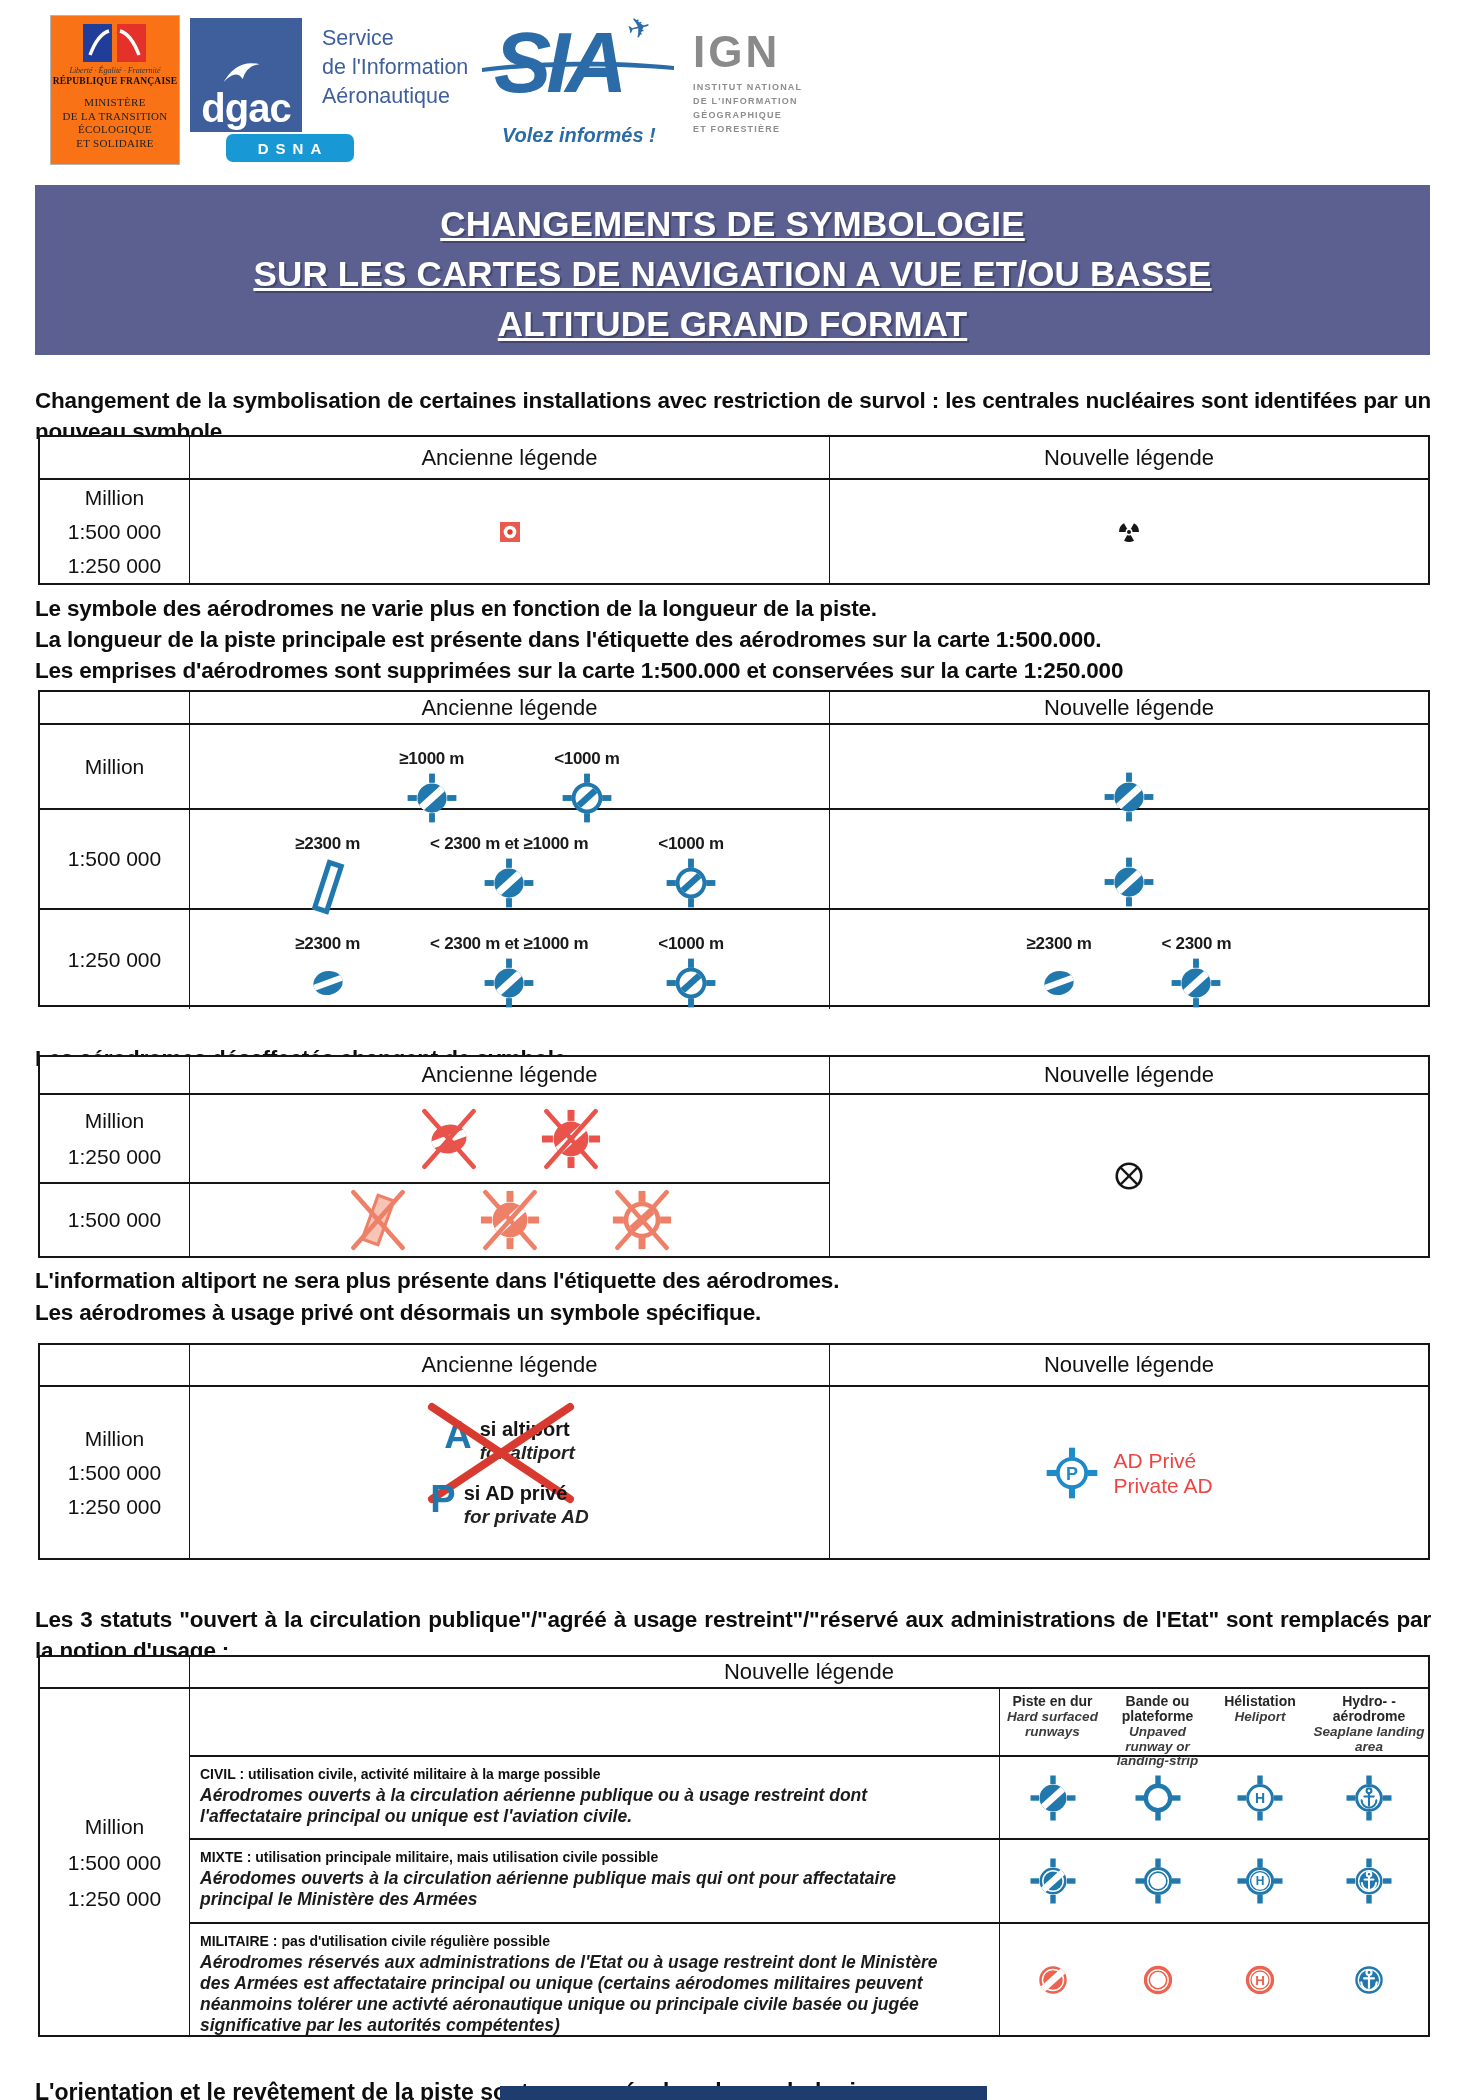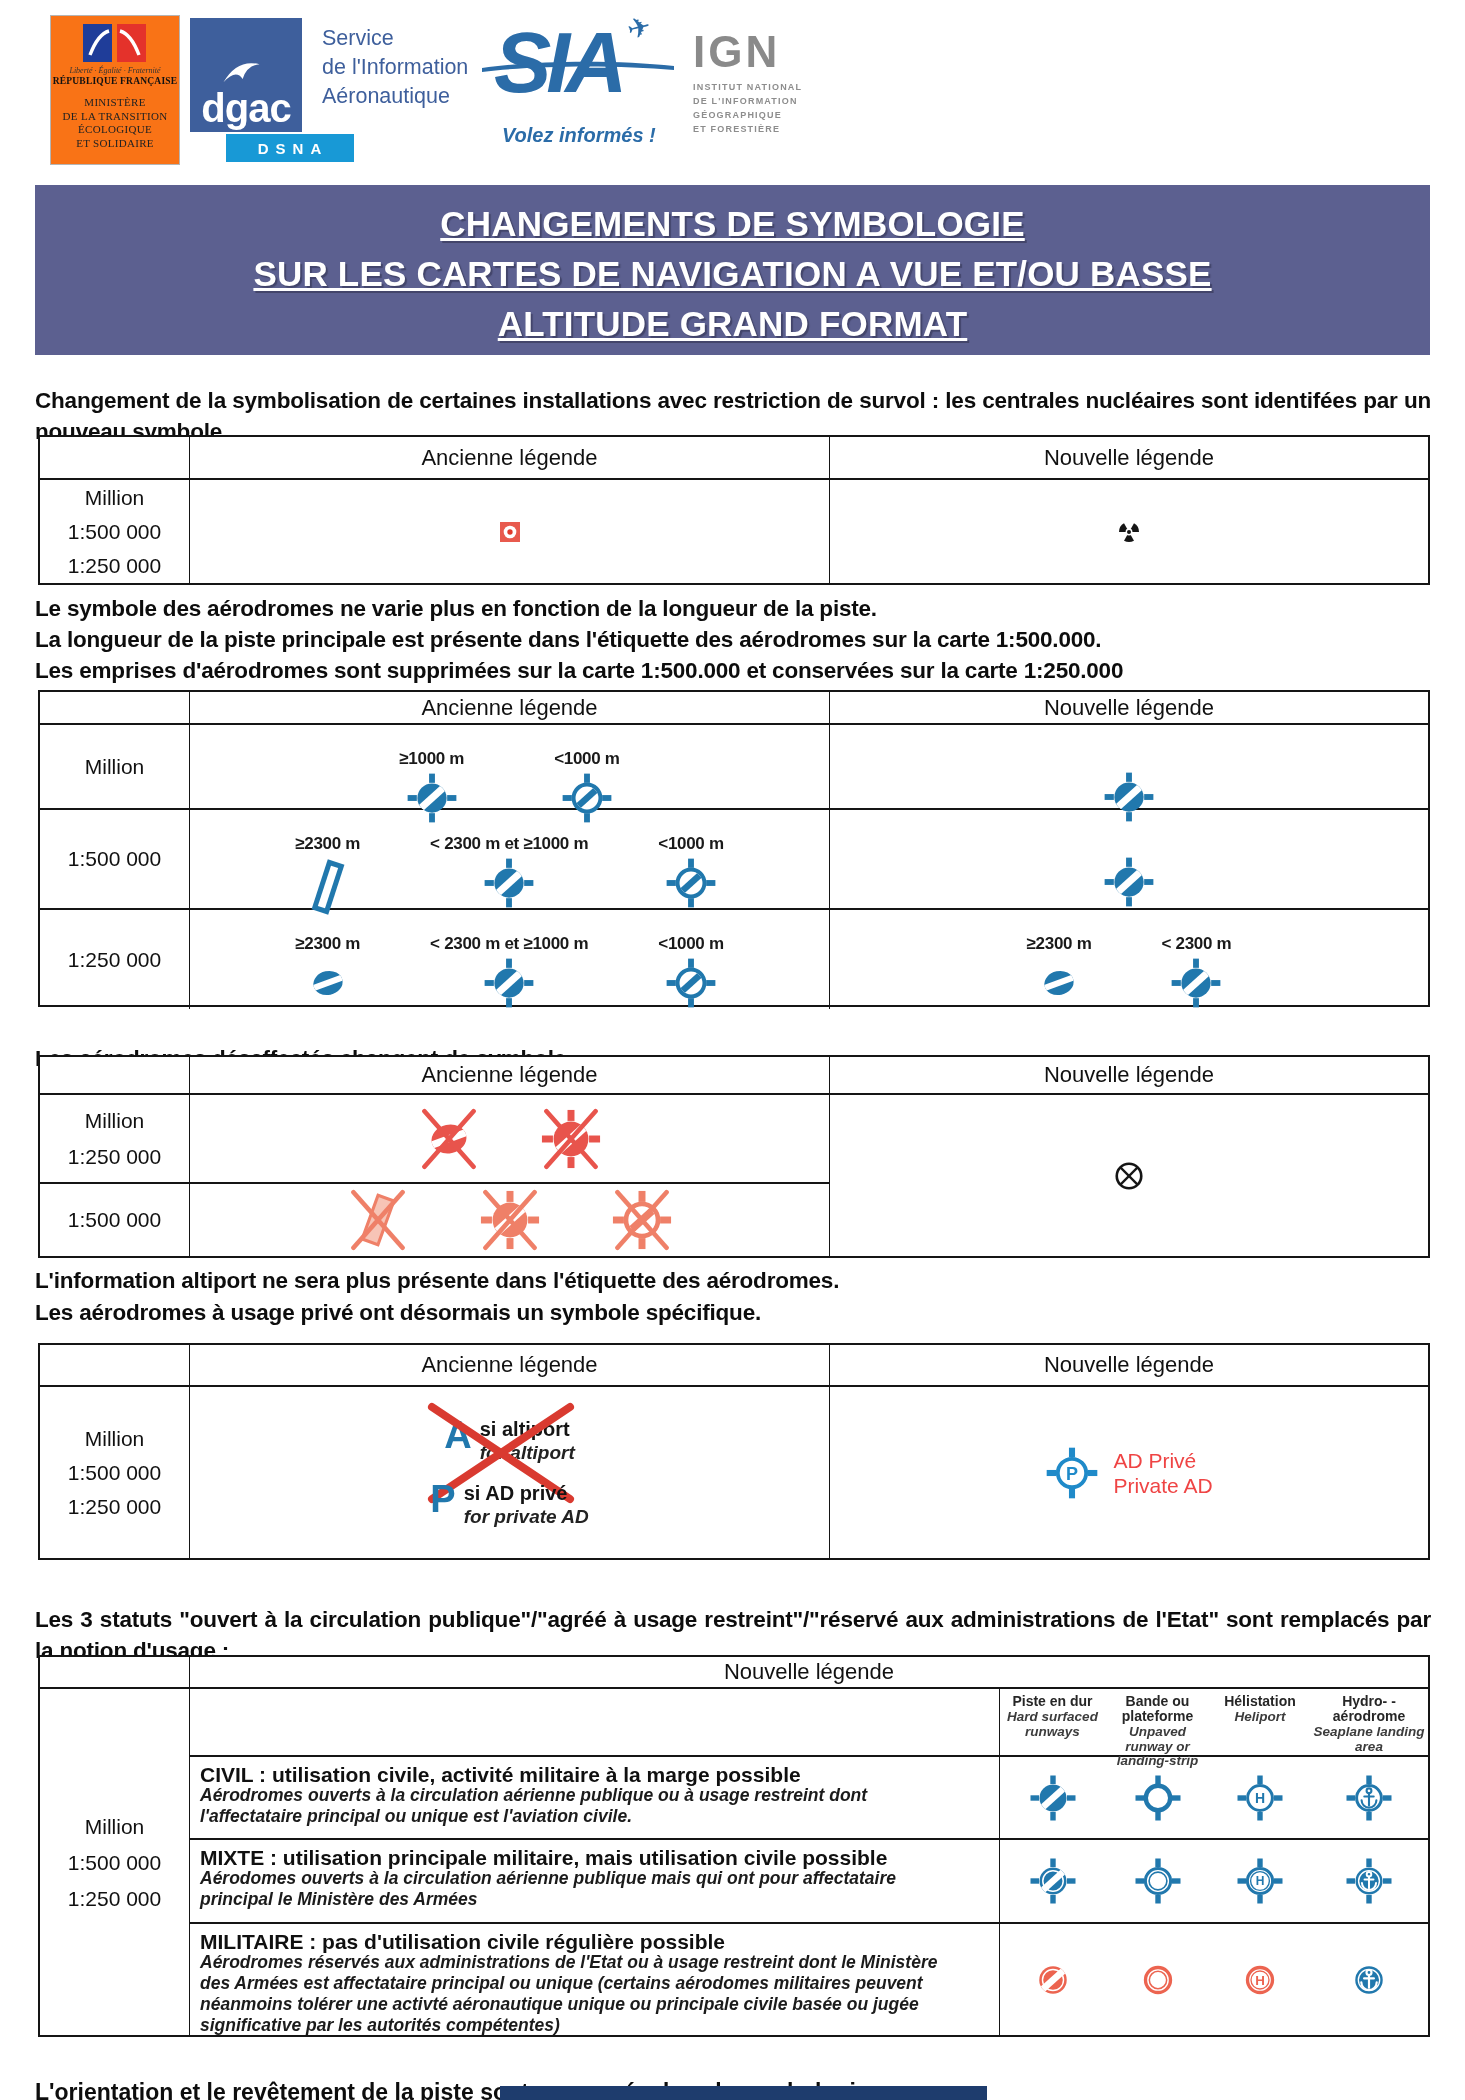--- a/index.html
+++ b/index.html
@@ -11,21 +11,21 @@
   .min-box{position:absolute;left:50px;top:15px;width:128px;height:148px;border:1px solid #b5b5b5;
     display:flex;flex-direction:column;align-items:center;background:#f97316;}
   .min-flag{margin-top:8px;}
   .min-motto{font-family:"Liberation Serif",serif;font-style:italic;font-size:8px;color:#333;margin-top:4px;}
   .min-rep{font-family:"Liberation Serif",serif;font-weight:bold;font-size:9.5px;color:#111;margin-top:1px;letter-spacing:.2px;}
   .min-name{margin-top:10px;text-align:center;font-family:"Liberation Serif",serif;font-size:11px;line-height:13.5px;color:#222;letter-spacing:.3px;}
   .dgac{position:absolute;left:190px;top:18px;}
   .dgac-square{width:112px;height:114px;background:var(--dgac-blue);display:flex;flex-direction:column;align-items:center;justify-content:flex-end;padding-bottom:4px;box-sizing:border-box;}
   .dgac-word{color:#fff;font-weight:bold;font-size:40px;letter-spacing:-1px;line-height:40px;}
   .dsna-band{position:absolute;left:36px;top:116px;width:128px;height:28px;background:var(--dsna-blue);
-    color:#fff;font-weight:bold;font-size:15px;letter-spacing:7px;display:flex;align-items:center;justify-content:center;padding-left:6px;box-sizing:border-box;}
+    color:#fff;font-weight:bold;font-size:15px;letter-spacing:7px;display:flex;align-items:center;justify-content:center;padding-left:6px;box-sizing:border-box;border-radius:7px;}
   .service{position:absolute;left:322px;top:24px;color:var(--dgac-blue);font-weight:normal;font-size:21.5px;line-height:29px;}
   .sia{position:absolute;left:478px;top:10px;width:200px;}
   .sia-tag{color:var(--sia-blue);font-weight:bold;font-style:italic;font-size:20px;margin:2px 0 0 24px;}
   .ign{position:absolute;left:693px;top:30px;width:130px;}
   .ign-word{position:relative;font-weight:bold;font-size:44px;line-height:44px;letter-spacing:3px;color:var(--ign-gray);}
   .ign-leaf{position:absolute;left:36px;top:5px;width:30px;height:17px;background:var(--ign-green);border-radius:50%;transform:rotate(-24deg);}
   .ign-word span{position:relative;}
   .ign-lines{margin-top:6px;font-size:9px;letter-spacing:1.2px;line-height:14px;color:#8d8d8d;font-weight:bold;}
   
   .banner{position:absolute;left:35px;top:185px;width:1395px;height:170px;background:var(--banner-bg);
@@ -72,21 +72,21 @@
   .adp{font-size:21px;line-height:25px;color:#ef4444;}
   
   .span-rest{grid-column:2/7;}
   .t5lab{grid-column:1;grid-row:2/6;flex-direction:column;font-size:21px;}
   .t5lab div{line-height:36px;}
   .t5h{flex-direction:column;justify-content:flex-start;padding-top:5px;text-align:center;}
   .t5h-fr{font-weight:bold;font-size:14px;line-height:15px;color:#262626;}
   .t5h-en{font-weight:bold;font-style:italic;font-size:13.5px;line-height:14.5px;color:#3c3c3c;margin-top:1px;}
   .t5txt{flex-direction:column;align-items:flex-start;justify-content:flex-start;padding:7px 0 0 10px;}
   .t5wrap{width:762px;}
-  .t5b{font-weight:bold;font-size:21px;line-height:21px;color:#101010;}
+  .t5b{font-weight:bold;font-size:14px;line-height:21px;color:#101010;}
   .t5i{font-style:italic;font-weight:bold;font-size:17.5px;line-height:21px;color:#1b1b1b;}
   .outro{position:absolute;left:35px;top:2056px;font-weight:bold;font-size:23px;color:#0d0d0d;}
   .bottombar{position:absolute;left:500px;top:2086px;width:487px;height:14px;background:var(--navy-bar);}
 </style>
 </head>
 <body>
 
 <div class="page">
 
   <div class="min-box">

